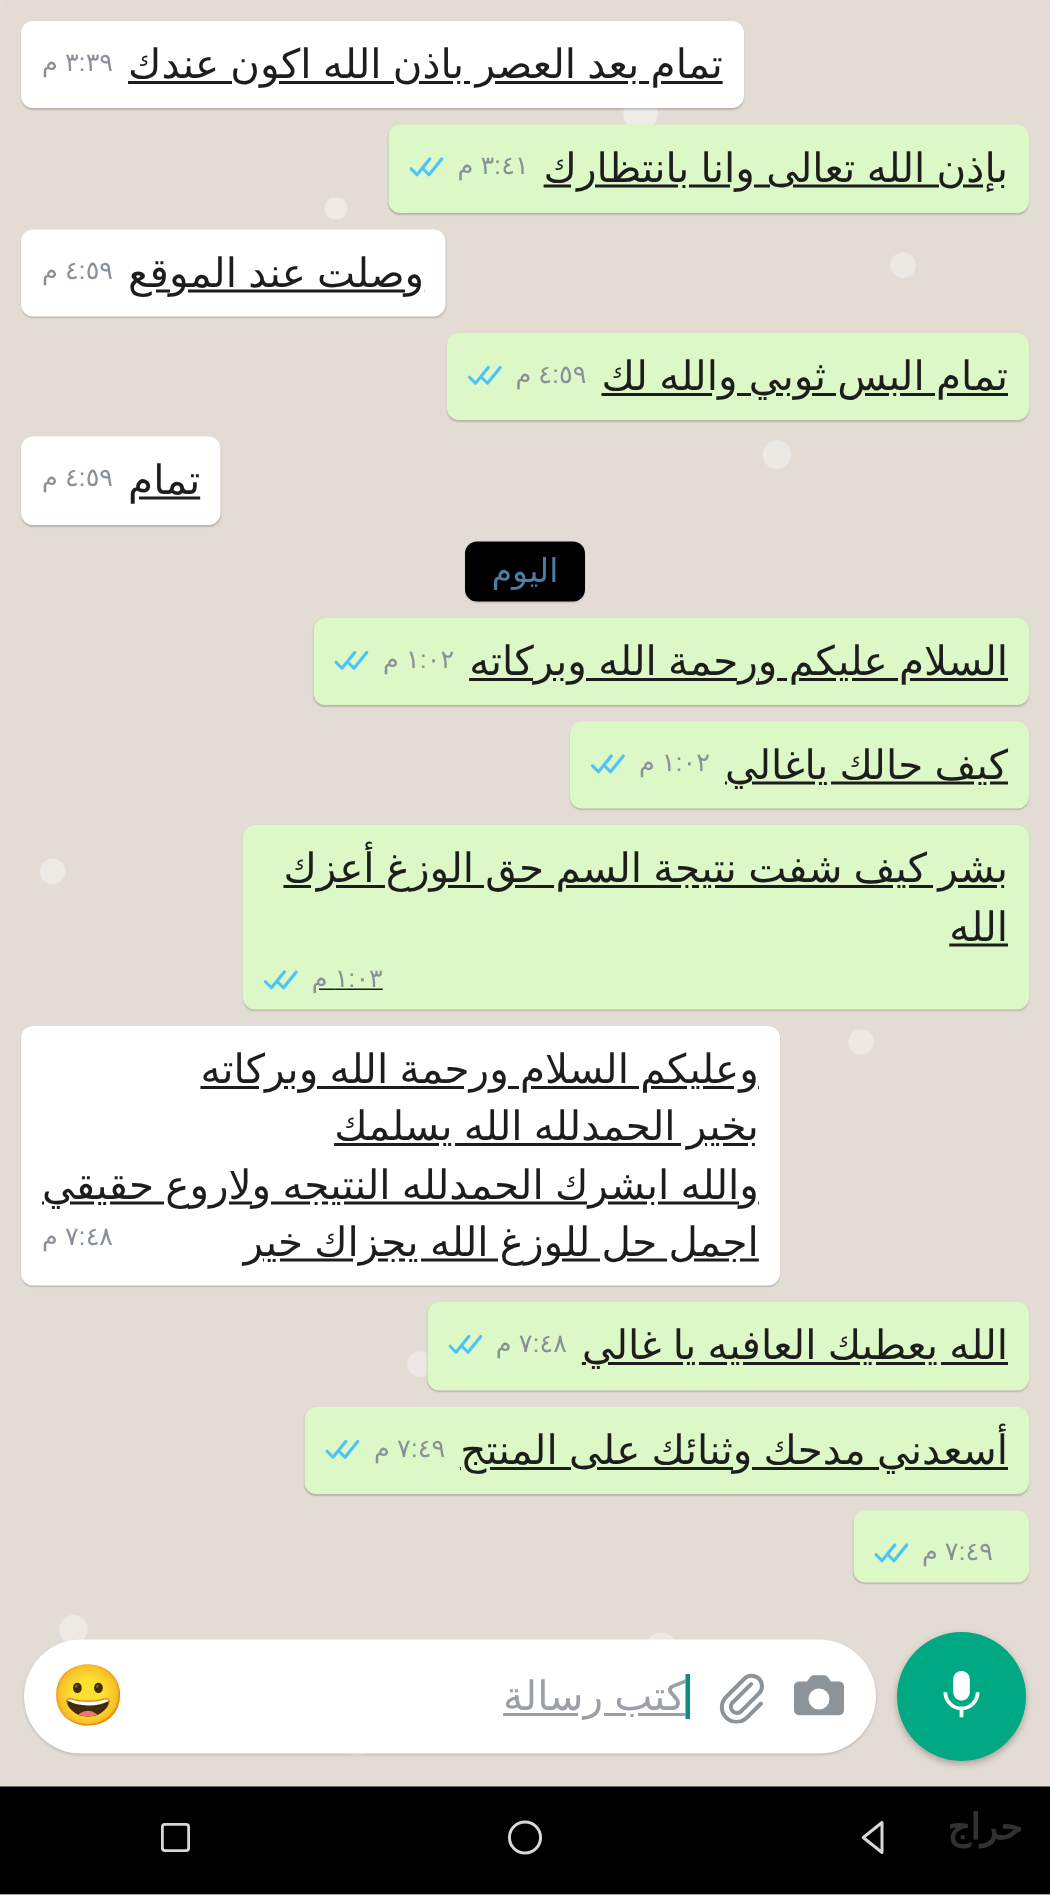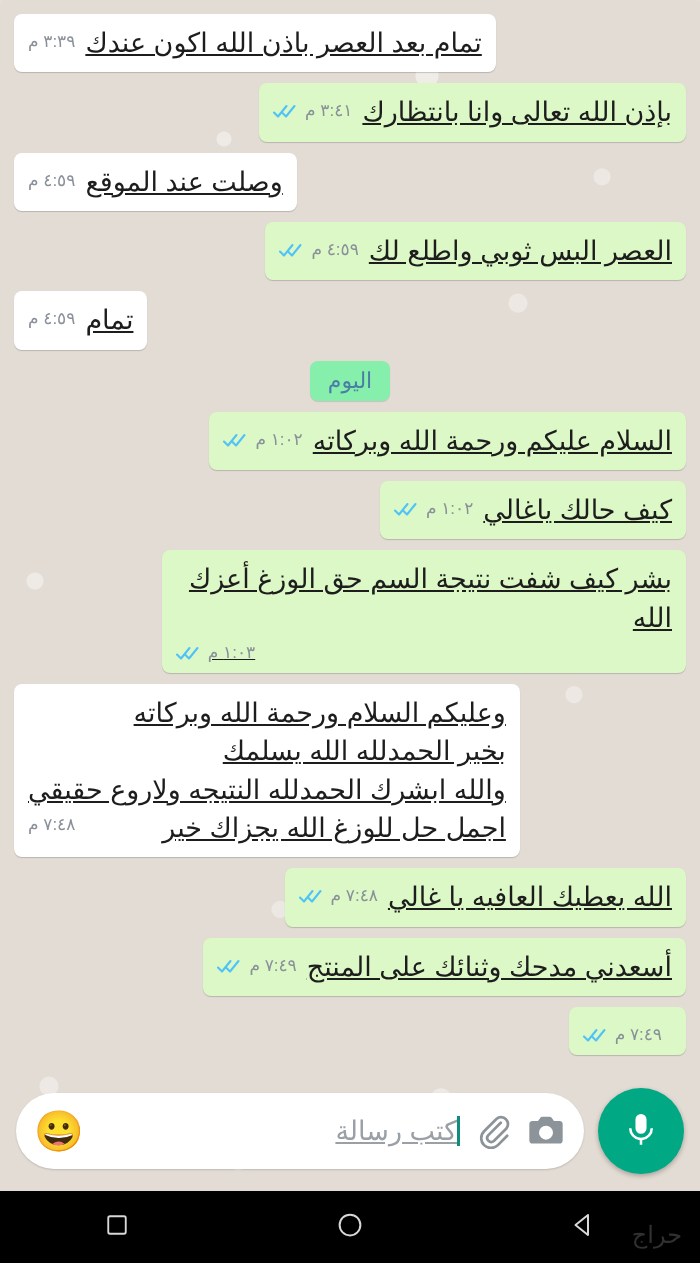--- a/index.html
+++ b/index.html
@@ -99,21 +99,21 @@
     margin: 6px 10px -2px 0;
     font-size: 17px;
     color: #8a9099;
     direction: ltr;
     white-space: nowrap;
   }
   .ticks { display: inline-block; line-height: 0; }
   .ticks svg { display: block; }
 
   .date-chip {
-    background: #86efac;
+    background: #000000;
     color: #4a7fa5;
     font-size: 22px;
     padding: 7px 18px;
     border-radius: 8px;
     box-shadow: 0 1px 1px rgba(0,0,0,.12);
   }
 
   
   .composer {
     position: absolute;
@@ -193,25 +193,26 @@
     height: 72px;
     background: #000;
     display: flex;
     align-items: center;
     justify-content: space-around;
     z-index: 4;
   }
   .nav-item { display: flex; align-items: center; justify-content: center; width: 33%; }
   .wm {
     position: absolute;
-    right: 18px; bottom: 14px;
+    right: 18px; bottom: 30px;
     color: #3a3a3a;
     font-size: 24px;
     letter-spacing: 2px;
     opacity: .85;
+    font-weight: bold;
   }
 </style>
 </head>
 <body>
 
 <div class="chat-wrap"></div>
 
 <div class="messages">
 
   <div class="row in">
@@ -251,21 +252,21 @@
     <div class="bubble out">
       <span class="meta">
         <span class="ticks">
           <svg width="26" height="16" viewBox="0 0 26 16">
               <path d="M1 9.5 5 13.5 13.5 3" fill="none" stroke="#4fc3f7" stroke-width="2.1" stroke-linecap="round" stroke-linejoin="round"></path>
               <path d="M9 9.5 13 13.5 21.5 3" fill="none" stroke="#4fc3f7" stroke-width="2.1" stroke-linecap="round" stroke-linejoin="round"></path>
             </svg>
         </span>
         <span>٤:٥٩ م</span>
       </span>
-      <span class="text">العصر البس ثوبي واطلع لك</span>
+      <span class="text">تمام البس ثوبي والله لك</span>
     </div>
   </div>
 
   <div class="row in">
     <div class="bubble in">
       <span class="meta">
         <span>٤:٥٩ م</span>
       </span>
       <span class="text">تمام</span>
     </div>

